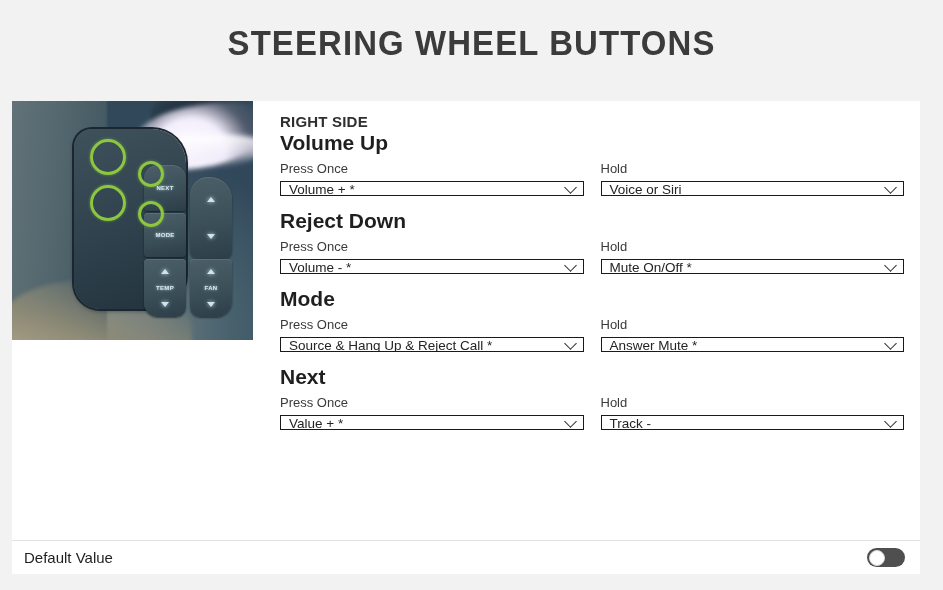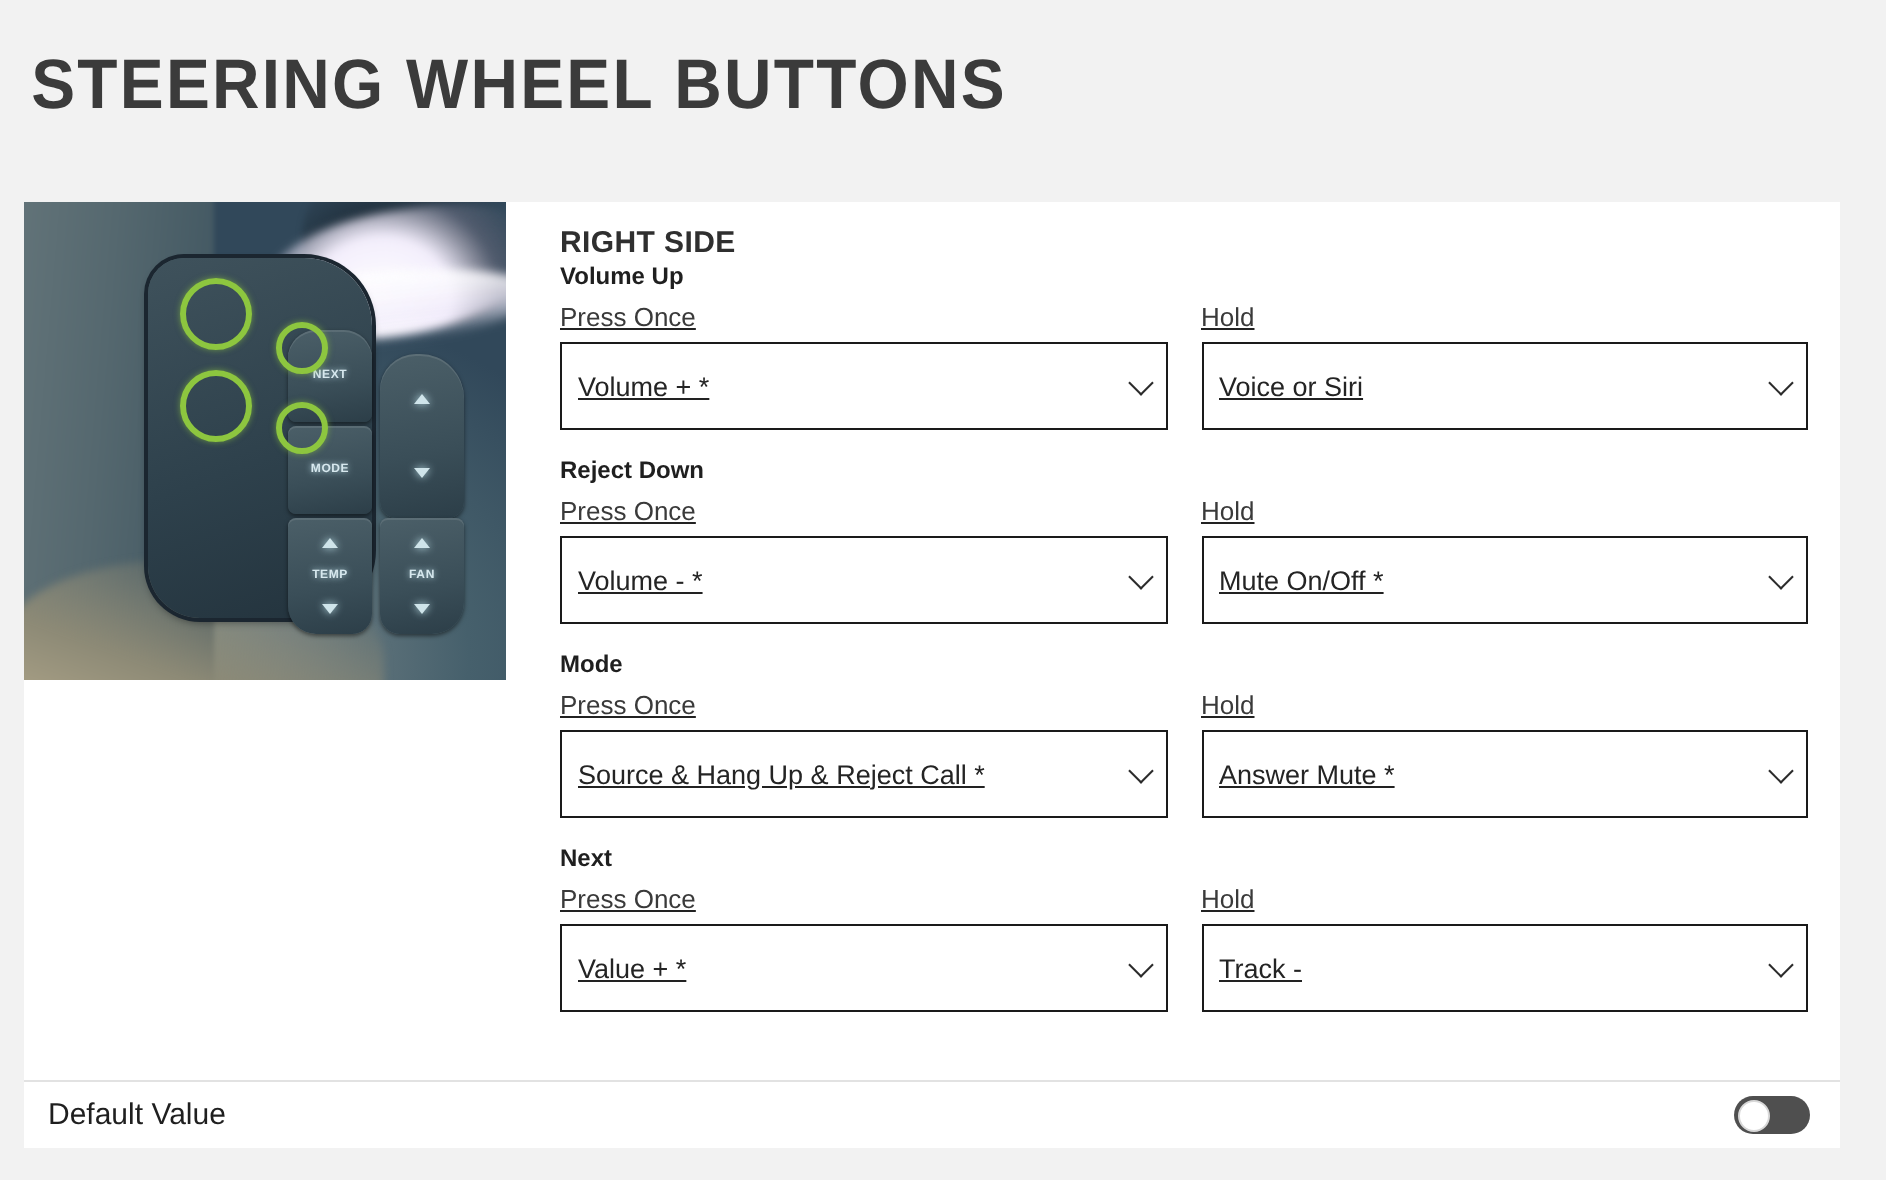--- a/index.html
+++ b/index.html
@@ -15,20 +15,21 @@
     font-family: "Liberation Sans", sans-serif;
     color: #222;
     position: relative;
   }
 
   
   .page-header {
     height: 86px;
     display: flex;
     align-items: center;
+    justify-content: center;
     background: #f2f2f2;
   }
   .page-title {
     font-family: "Liberation Sans Narrow", "Liberation Sans", sans-serif;
     font-size: 35px;
     font-weight: 700;
     letter-spacing: 1.2px;
     color: #3b3b3b;
     text-transform: uppercase;
     transform: scaleX(0.94);
@@ -184,46 +185,45 @@
     font-size: 15px;
     font-weight: 700;
     color: #2f2f2f;
     letter-spacing: 0.2px;
     margin-bottom: 1px;
   }
 
   .group { margin-bottom: 13px; }
 
   .group-title {
-    font-size: 12px;
+    font-size: 21px;
     font-weight: 700;
     color: #1f1f1f;
     margin-bottom: 6px;
   }
 
   .fields {
     display: flex;
     gap: 17px;
-    text-decoration: underline;
   }
   .field { flex: 1 1 0; min-width: 0; }
 
   .field-label {
     font-size: 13px;
     color: #3a3a3a;
     margin-bottom: 5px;
   }
 
   .select {
     position: relative;
-    height: 44px;
+    height: 15px;
     border: 1.5px solid #1a1a1a;
     background: #ffffff;
     display: flex;
-    align-items: center;
+    align-items: flex-start;
     padding: 0 26px 0 8px;
     font-size: 13.5px;
     color: #242424;
     white-space: nowrap;
     overflow: hidden;
   }
   .select .chev {
     position: absolute;
     right: 8px;
     top: 50%;

